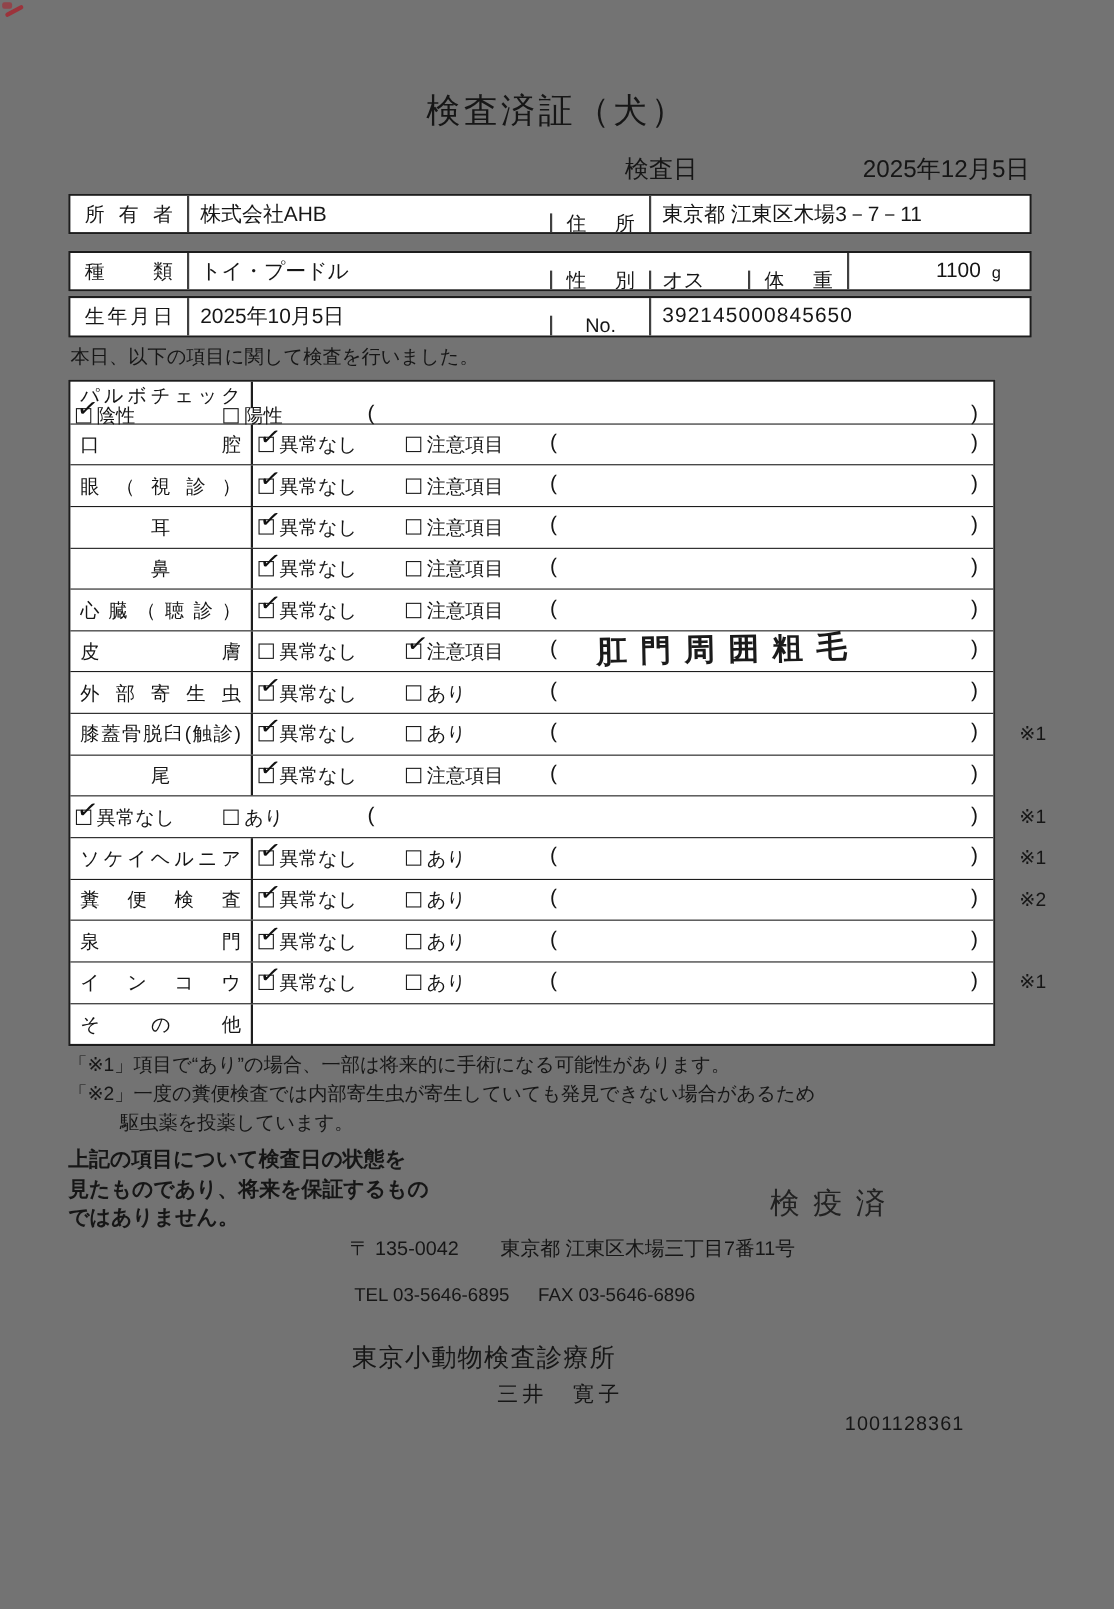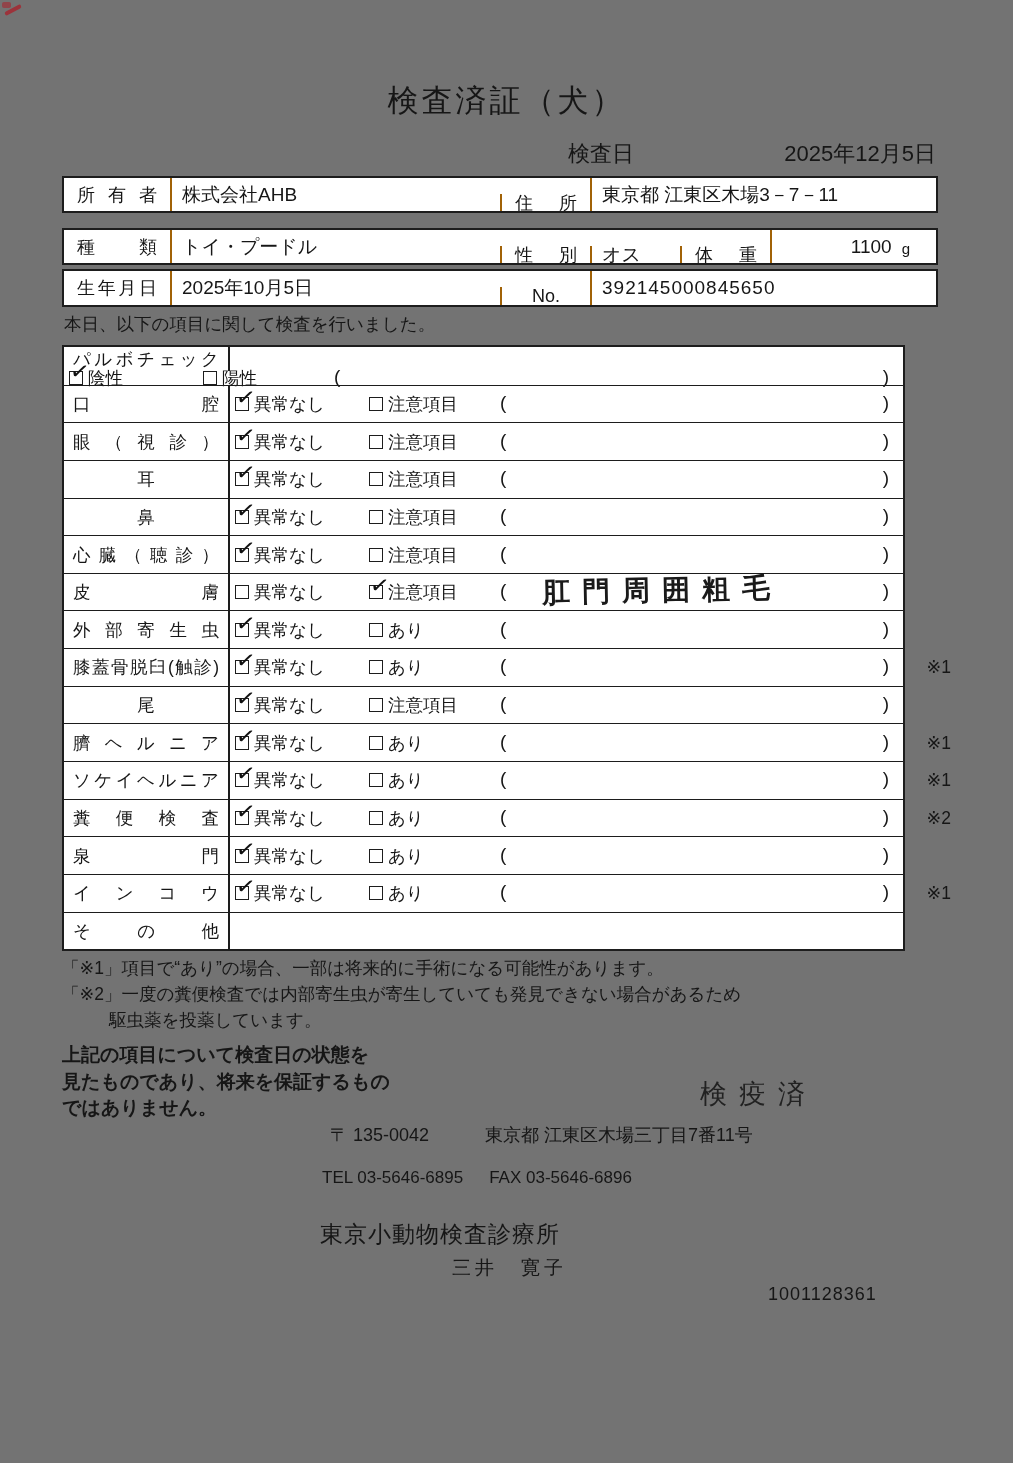--- a/index.html
+++ b/index.html
@@ -19,21 +19,21 @@
     text-align:center; font-size:31px; font-weight:500; letter-spacing:3px; }
 
   .daterow { position:absolute; top:139px; left:568px; width:368px;
     display:flex; justify-content:space-between; font-size:22px; }
 
   .infotable { position:absolute; left:62px; width:876px; display:flex;
     border:2px solid #1d1d1d; box-sizing:border-box; background:#fff; }
   .t1 { top:176px; height:37px; }
   .t2 { top:228px; height:37px; }
   .t3 { top:269px; height:38px; }
-  .cell { box-sizing:border-box; border-left:2px solid #a16207; display:flex; align-items:center; overflow:hidden; }
+  .cell { box-sizing:border-box; border-left:2px solid #404040; display:flex; align-items:center; overflow:hidden; }
   .cell:first-child { border-left:none; }
   .lab { padding:0 13px; font-size:18px; }
   .val { padding:0 10px; font-size:19px; }
   .w106{width:106px;min-width:106px;} .w330{width:330px;min-width:330px;}
   .w90{width:90px;min-width:90px;margin-top:16px;} .w350{width:350px;min-width:350px;}
   .w170{width:170px;min-width:170px;}
   .jl { display:block; width:100%; text-align:justify; text-align-last:justify; }
   .ctr { text-align:center; text-align-last:center; }
   .single { text-align-last:center; }
   .weight { justify-content:flex-end; gap:10px; padding-right:30px; }
@@ -69,21 +69,21 @@
 
   .footnotes { position:absolute; left:62px; top:956px; font-size:17.5px; line-height:1.48; }
   .footnotes .indent { padding-left:47px; }
 
   .disclaimer { position:absolute; left:62px; top:1042px; font-size:19px; font-weight:700;
     line-height:1.4; white-space:pre-line; }
 
   .stamp { position:absolute; left:700px; top:1076px; font-size:27px;
     letter-spacing:12px; font-weight:500; color:#222; }
 
-  .addr { position:absolute; left:330px; top:1123px; font-size:18px; display:flex; gap:56px;justify-content:space-between; }
+  .addr { position:absolute; left:318px; top:1123px; font-size:18px; display:flex; gap:38px;justify-content:space-between; }
   .telrow { position:absolute; left:322px; top:1168px; font-size:17px;
     font-family:Liberation Sans, sans-serif; display:flex; gap:26px; }
   .clinic { position:absolute; left:320px; top:1219px; font-size:23px; letter-spacing:1px; }
   .signname { position:absolute; left:452px; top:1255px; font-size:19px; letter-spacing:4px; }
   .docnum { position:absolute; left:768px; top:1284px; font-size:18px; letter-spacing:1px; }
 </style>
 </head>
 <body>
 
 <div class="page">
@@ -325,23 +325,20 @@
           </span>
           <span class="cbgroup pos2">
             <span class="cbox"></span>
             <span class="cblabel">注意項目</span>
           </span>
           <span class="paren open">(</span>
           <span class="paren close">)</span>
         </div>
       </div>
       <div class="irow">
-        <div class="cell-label">
-          <span class="jl">臍ヘルニア</span>
-        </div>
         <div class="cell-content">
           <span class="cbgroup pos1">
             <span class="cbox checked">
               <span class="checkmark">✓</span>
             </span>
             <span class="cblabel">異常なし</span>
           </span>
           <span class="cbgroup pos2">
             <span class="cbox"></span>
             <span class="cblabel">あり</span>

